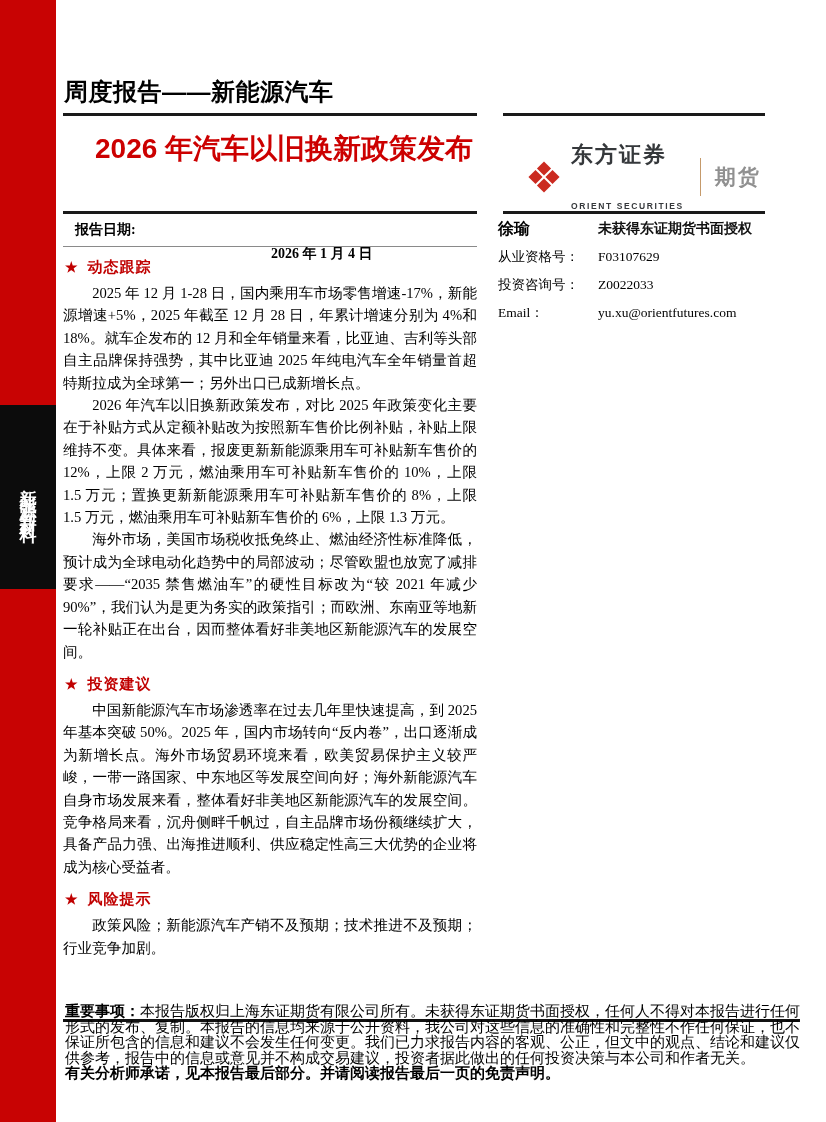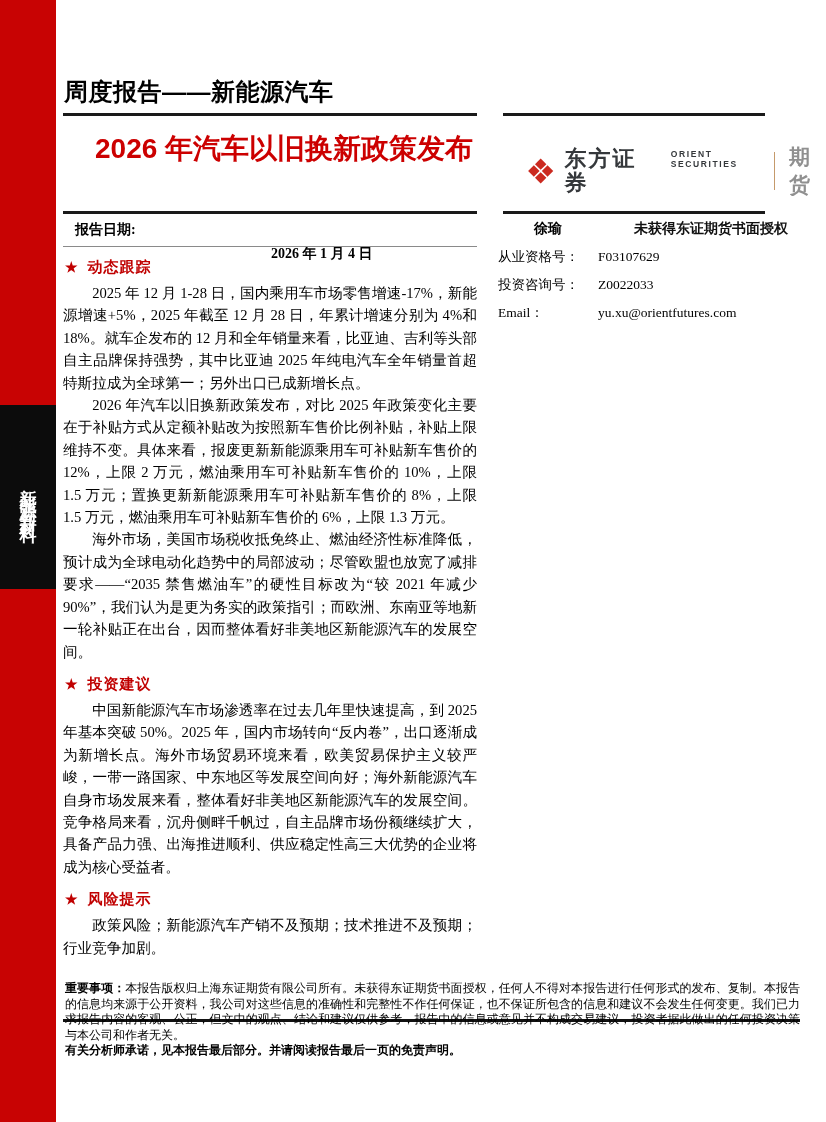--- a/index.html
+++ b/index.html
@@ -52,60 +52,60 @@
     font-weight:bold; font-size:28px; color:#cc0000;margin-left:32px;
   }
   .date-row {
     position:absolute; left:75px; top:221px; width:402px;
     font-size:14px; font-weight:bold; color:#000;
   }
   .date-row .date-value { position:absolute; left:196px; top:0; font-weight:bold;margin-top:24px; }
   
   .brand { position:absolute; left:527px; top:143px; display:flex; align-items:center; }
   .brand-mark { width:34px; height:36px; margin-right:10px; }
-  .brand-text { display:flex; flex-direction:row;gap:32px; }
+  .brand-text { display:flex; flex-direction:column;gap:32px; }
   .brand-cn {
     font-family:"Liberation Sans","DejaVu Sans",sans-serif;
     font-weight:bold; font-size:22px; color:#35383b; letter-spacing:2px; line-height:24px;
   }
   .brand-en {
     font-family:Liberation Sans, sans-serif;
     font-weight:bold; font-size:8.5px; color:#35383b; letter-spacing:1.6px; margin-top:2px;
   }
   .brand-divider { width:1px; height:38px; background:#c59a6b; margin:0 14px 0 16px; }
   .brand-unit {
     font-family:"Liberation Sans","DejaVu Sans",sans-serif;
     font-weight:bold; font-size:21px; color:#909090; letter-spacing:2px;
   }
   
   .analyst { position:absolute; left:498px; top:221px; width:300px; font-size:13.5px; }
   .analyst-row { display:flex; margin-bottom:13px; line-height:15px; }
   .analyst-label { width:100px; flex:0 0 100px; color:#000; }
-  .analyst-name { font-weight:bold; font-size:14px;margin-left:36px; }
+  .analyst-name { font-weight:bold; font-size:16px; }
   .analyst-role { font-weight:bold; font-size:14px; }
   .analyst-value { color:#000; }
   
   .body-col {
     position:absolute; left:63px; top:255px; width:414px;
     font-size:14.6px; line-height:22.4px; color:#000;
     text-align:justify;
   }
   .sec-head {
     color:#c00000; font-weight:bold; font-size:15px;
     margin:1px 0 3px 2px; line-height:22px;
     letter-spacing:1px;
   }
   .sec-head .star { margin-right:9px; font-size:14px; }
   .body-col p { text-indent:2em; margin:0; }
   .sec-gap { height:9px; }
   
   .footer-rule { position:absolute; left:63px; top:1019px; width:737px; height:3px; background:#111; }
   .footer {
-    position:absolute; left:65px; top:981px; width:735px;
-    font-size:12px; line-height:15.5px; color:#000; text-align:justify;
+    position:absolute; left:65px; top:1004px; width:735px;
+    font-size:15px; line-height:15.5px; color:#000; text-align:justify;
   }
   .footer .imp { font-weight:bold; }
   .footer .note { font-weight:bold; margin-top:0; }
 </style>
 </head>
 <body>
 
 <div class="page">
 
   <div class="accent-bar"></div>

